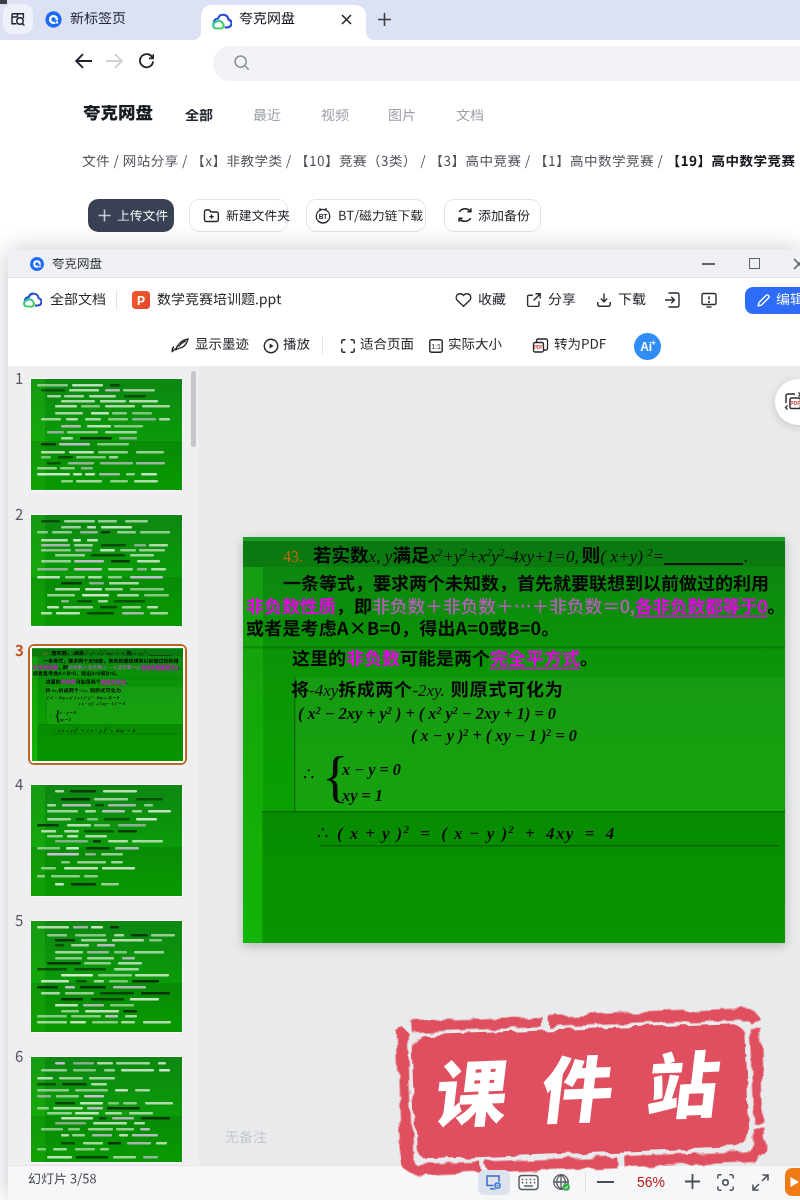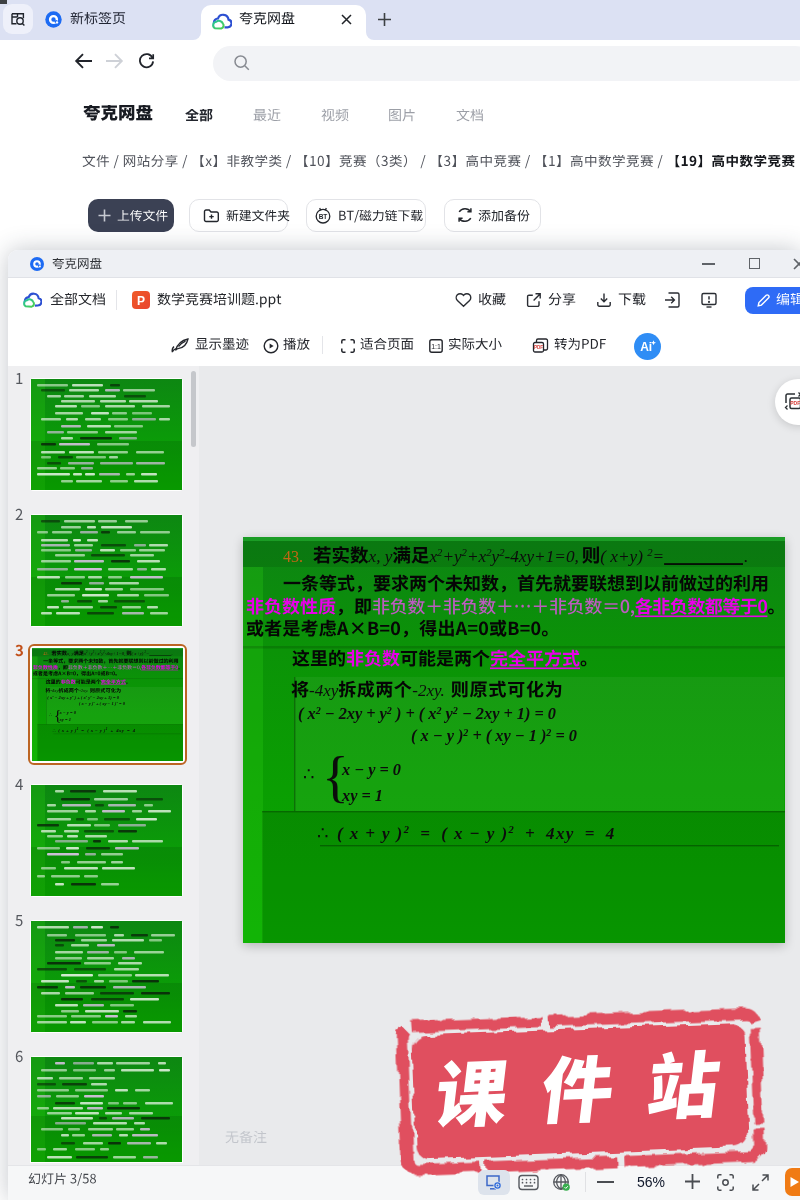--- a/index.html
+++ b/index.html
@@ -1470,21 +1470,21 @@
 <path d="M6 12h9"></path>
     </svg>
     <svg class="a" style="left:552px;top:1173px" width="19" height="19" viewBox="0 0 19 19" fill="none" stroke="#55585e" stroke-width="1.3">
 <circle cx="9" cy="9" r="7.3"></circle>
       <path d="M9 1.7v14.6M1.7 9h14.6M9 1.7c-5.8 4-5.8 10.6 0 14.6M9 1.7c5.8 4 5.8 10.6 0 14.6"></path>
 <circle cx="14.2" cy="14.2" r="3.6" fill="#3aae4f" stroke="none"></circle>
       <path d="M12.6 14.2l1.2 1.2 2-2.2" stroke="#fff" stroke-width="1"></path>
     </svg>
     <div class="a" style="left:585px;top:1172px;width:1px;height:20px;background:#e0e1e4"></div>
     <div class="a" style="left:597px;top:1181px;width:17px;height:2px;background:#4a4d52"></div>
-    <div class="a" style="left:637px;top:1174px;color:#0f172a;font-size:14px">56%</div>
+    <div class="a" style="left:637px;top:1174px;color:#b91c1c;font-size:14px">56%</div>
     <svg class="a" style="left:684px;top:1173px" width="17" height="17" viewBox="0 0 17 17" stroke="#4a4d52" stroke-width="1.8">
       <path d="M8.5 1v15M1 8.5h15"></path>
     </svg>
     <svg class="a" style="left:716px;top:1173px" width="19" height="19" viewBox="0 0 19 19" fill="none" stroke="#4a4d52" stroke-width="1.5">
 <path d="M5.5 1.8H3.2A1.4 1.4 0 0 0 1.8 3.2v2.3M13.5 1.8h2.3a1.4 1.4 0 0 1 1.4 1.4v2.3M5.5 17.2H3.2a1.4 1.4 0 0 1-1.4-1.4v-2.3M13.5 17.2h2.3a1.4 1.4 0 0 0 1.4-1.4v-2.3"></path>
 <circle cx="9.5" cy="9.5" r="2.7"></circle>
     </svg>
     <svg class="a" style="left:751px;top:1173px" width="19" height="19" viewBox="0 0 19 19" fill="none" stroke="#4a4d52" stroke-width="1.5">
 <path d="M11.5 2h5.5v5.5M7.5 17H2v-5.5M17 2l-6 6M2 17l6-6"></path>
     </svg>

